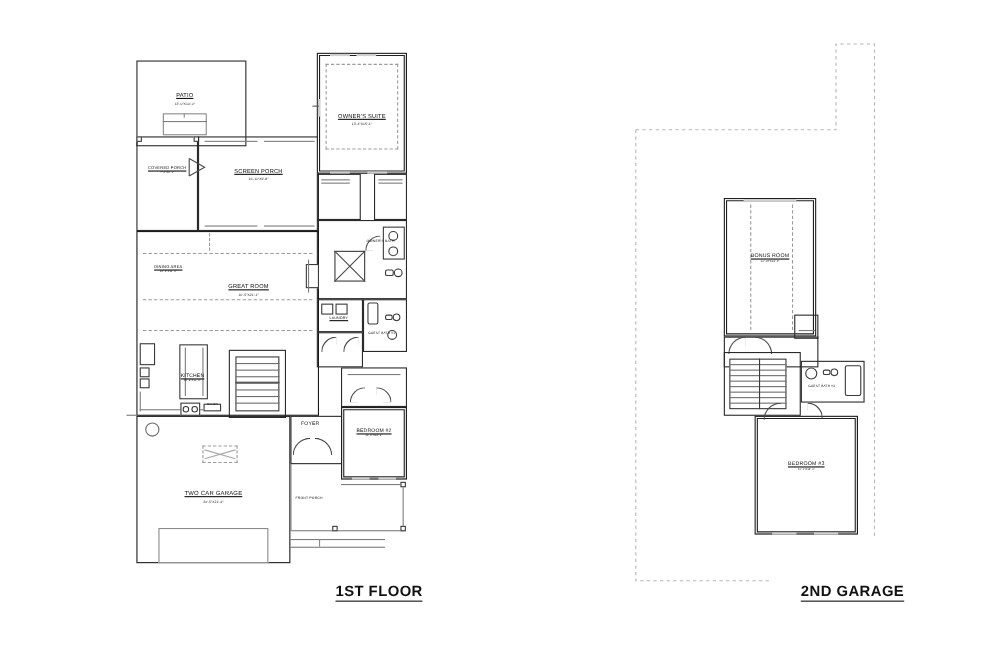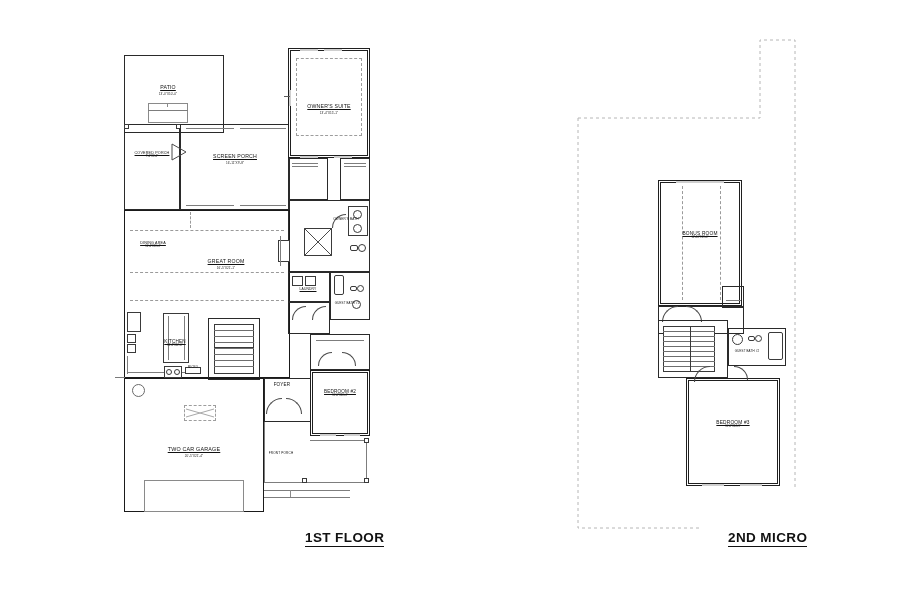--- a/index.html
+++ b/index.html
@@ -311,16 +311,16 @@
     <div class="window" style="left:290px;top:484px;width:22px;height:2px;"></div>
 
     <div class="door" style="left:244px;top:366px;width:16px;height:16px;"></div>
     <div class="door" style="left:284px;top:366px;width:14px;height:14px;transform:scaleX(-1);"></div>
 
     <div class="rm sm" style="left:250px;top:420px;width:66px;">
       <span class="nm" style="display:block;font-size:4.8px;">BEDROOM #3</span>
       <span class="dm">11'-3"X14'-3"</span>
     </div>
 
-    <div class="floor-title" style="left:278px;top:530px;">2ND MICRO</div>
+    <div class="floor-title" style="left:278px;top:530px;">2ND GARAGE</div>
   </div>
 
 </div>
 
 </body></html>

